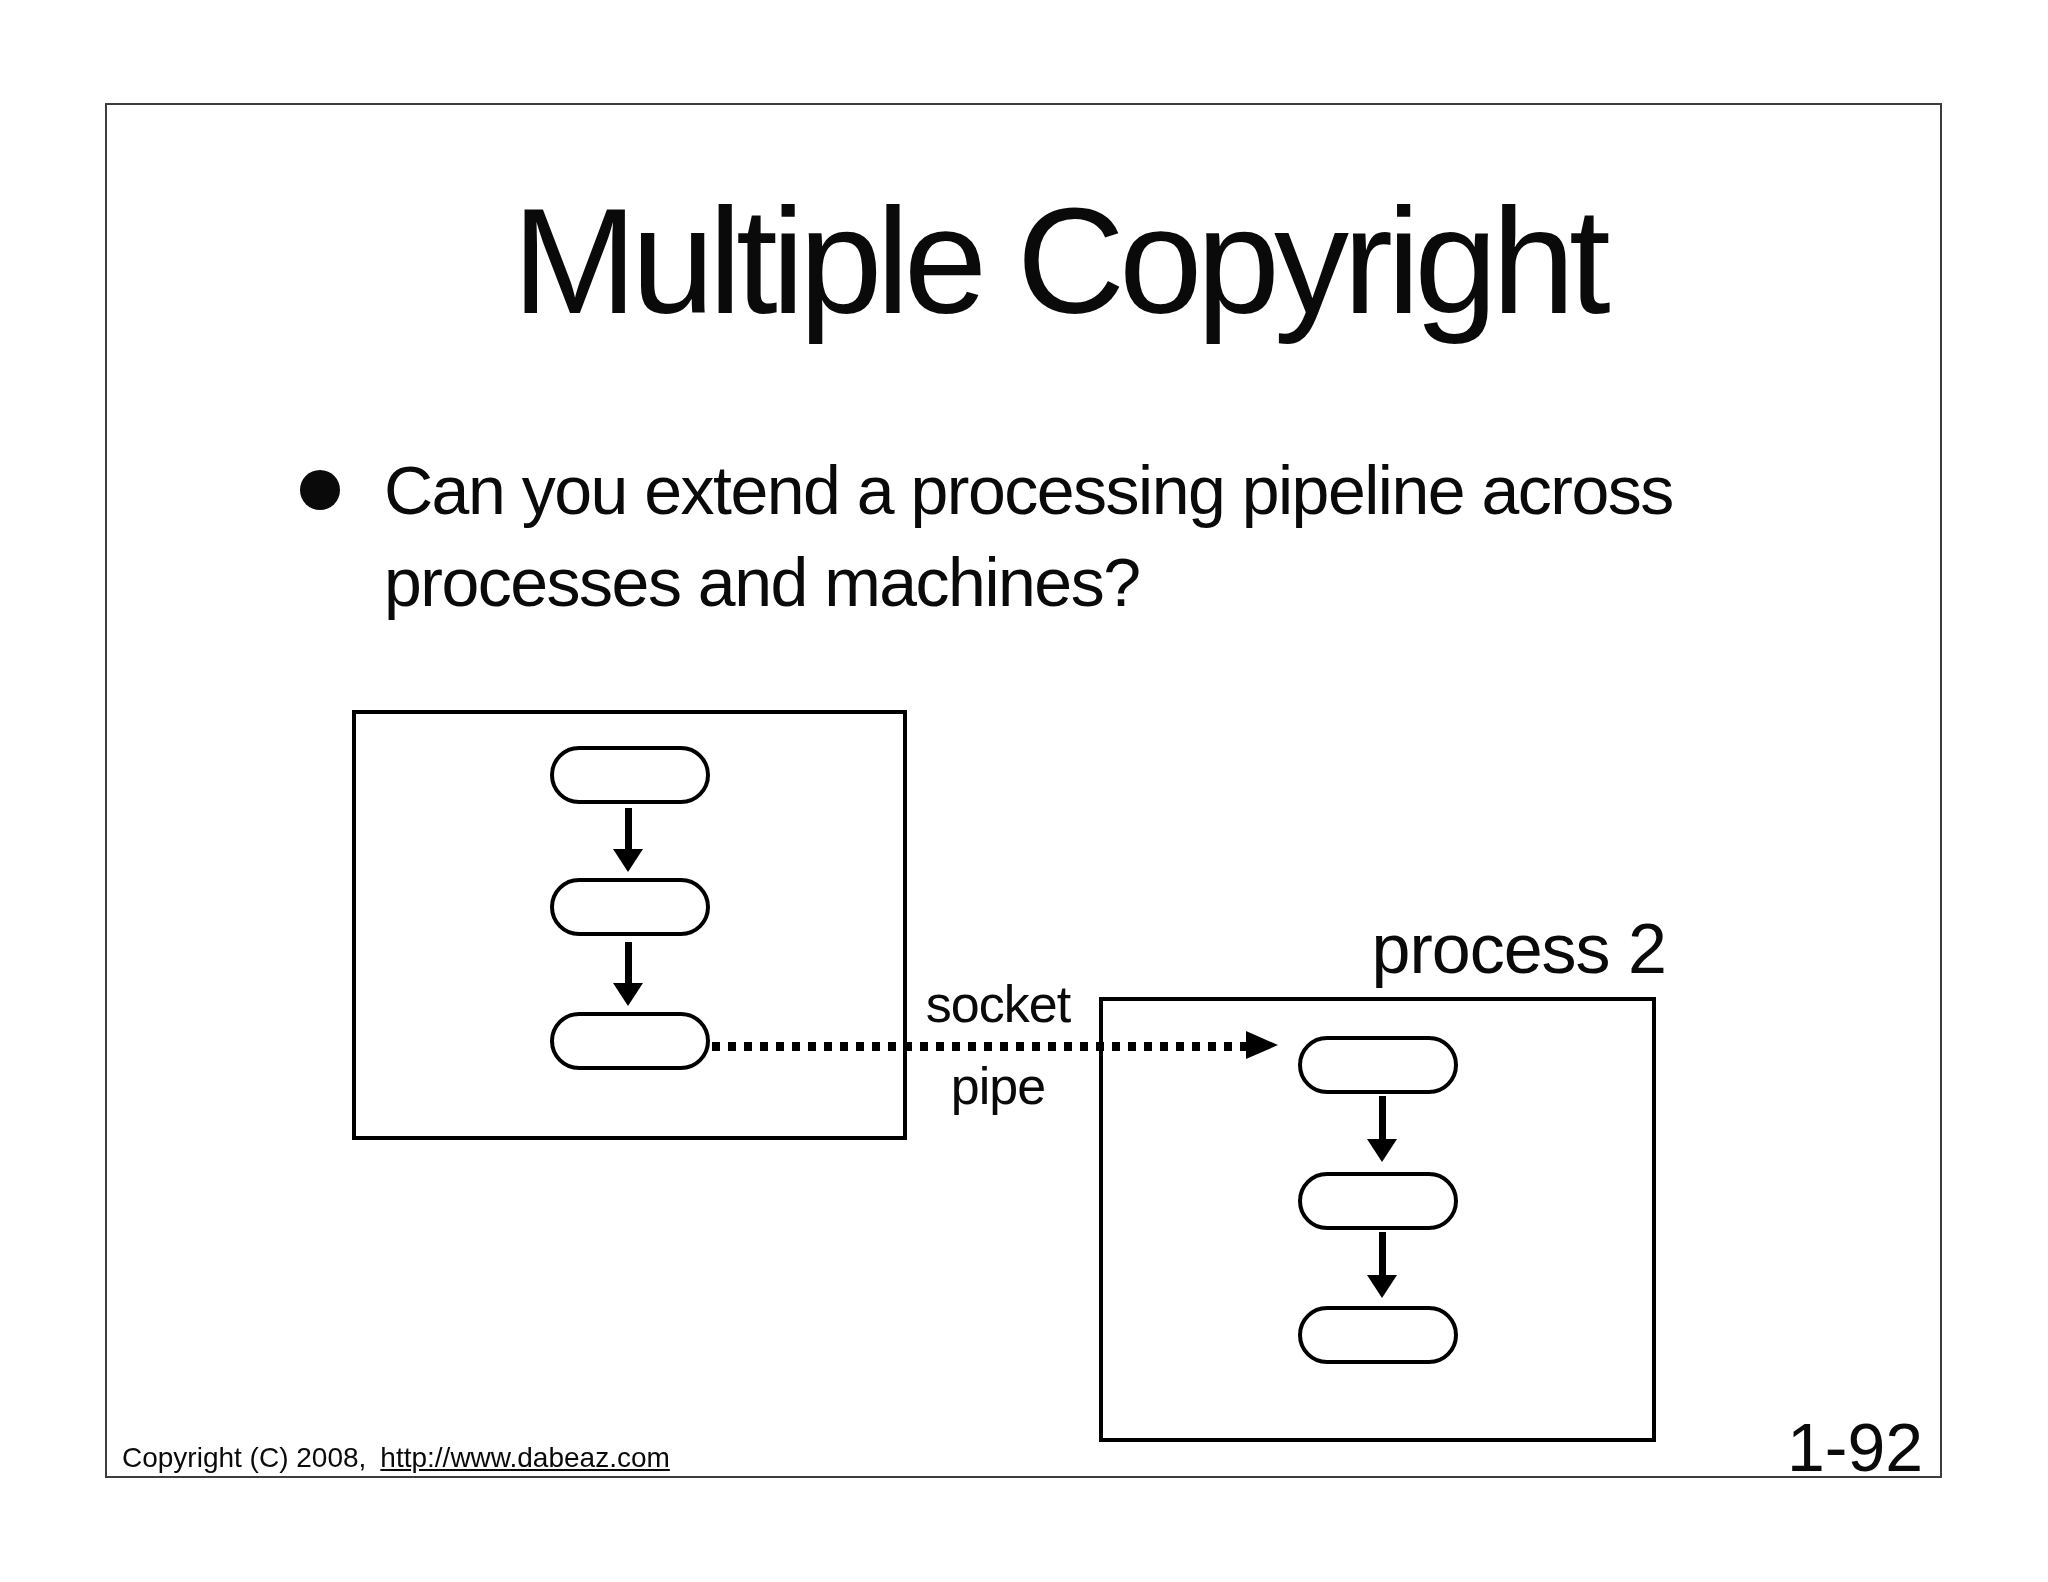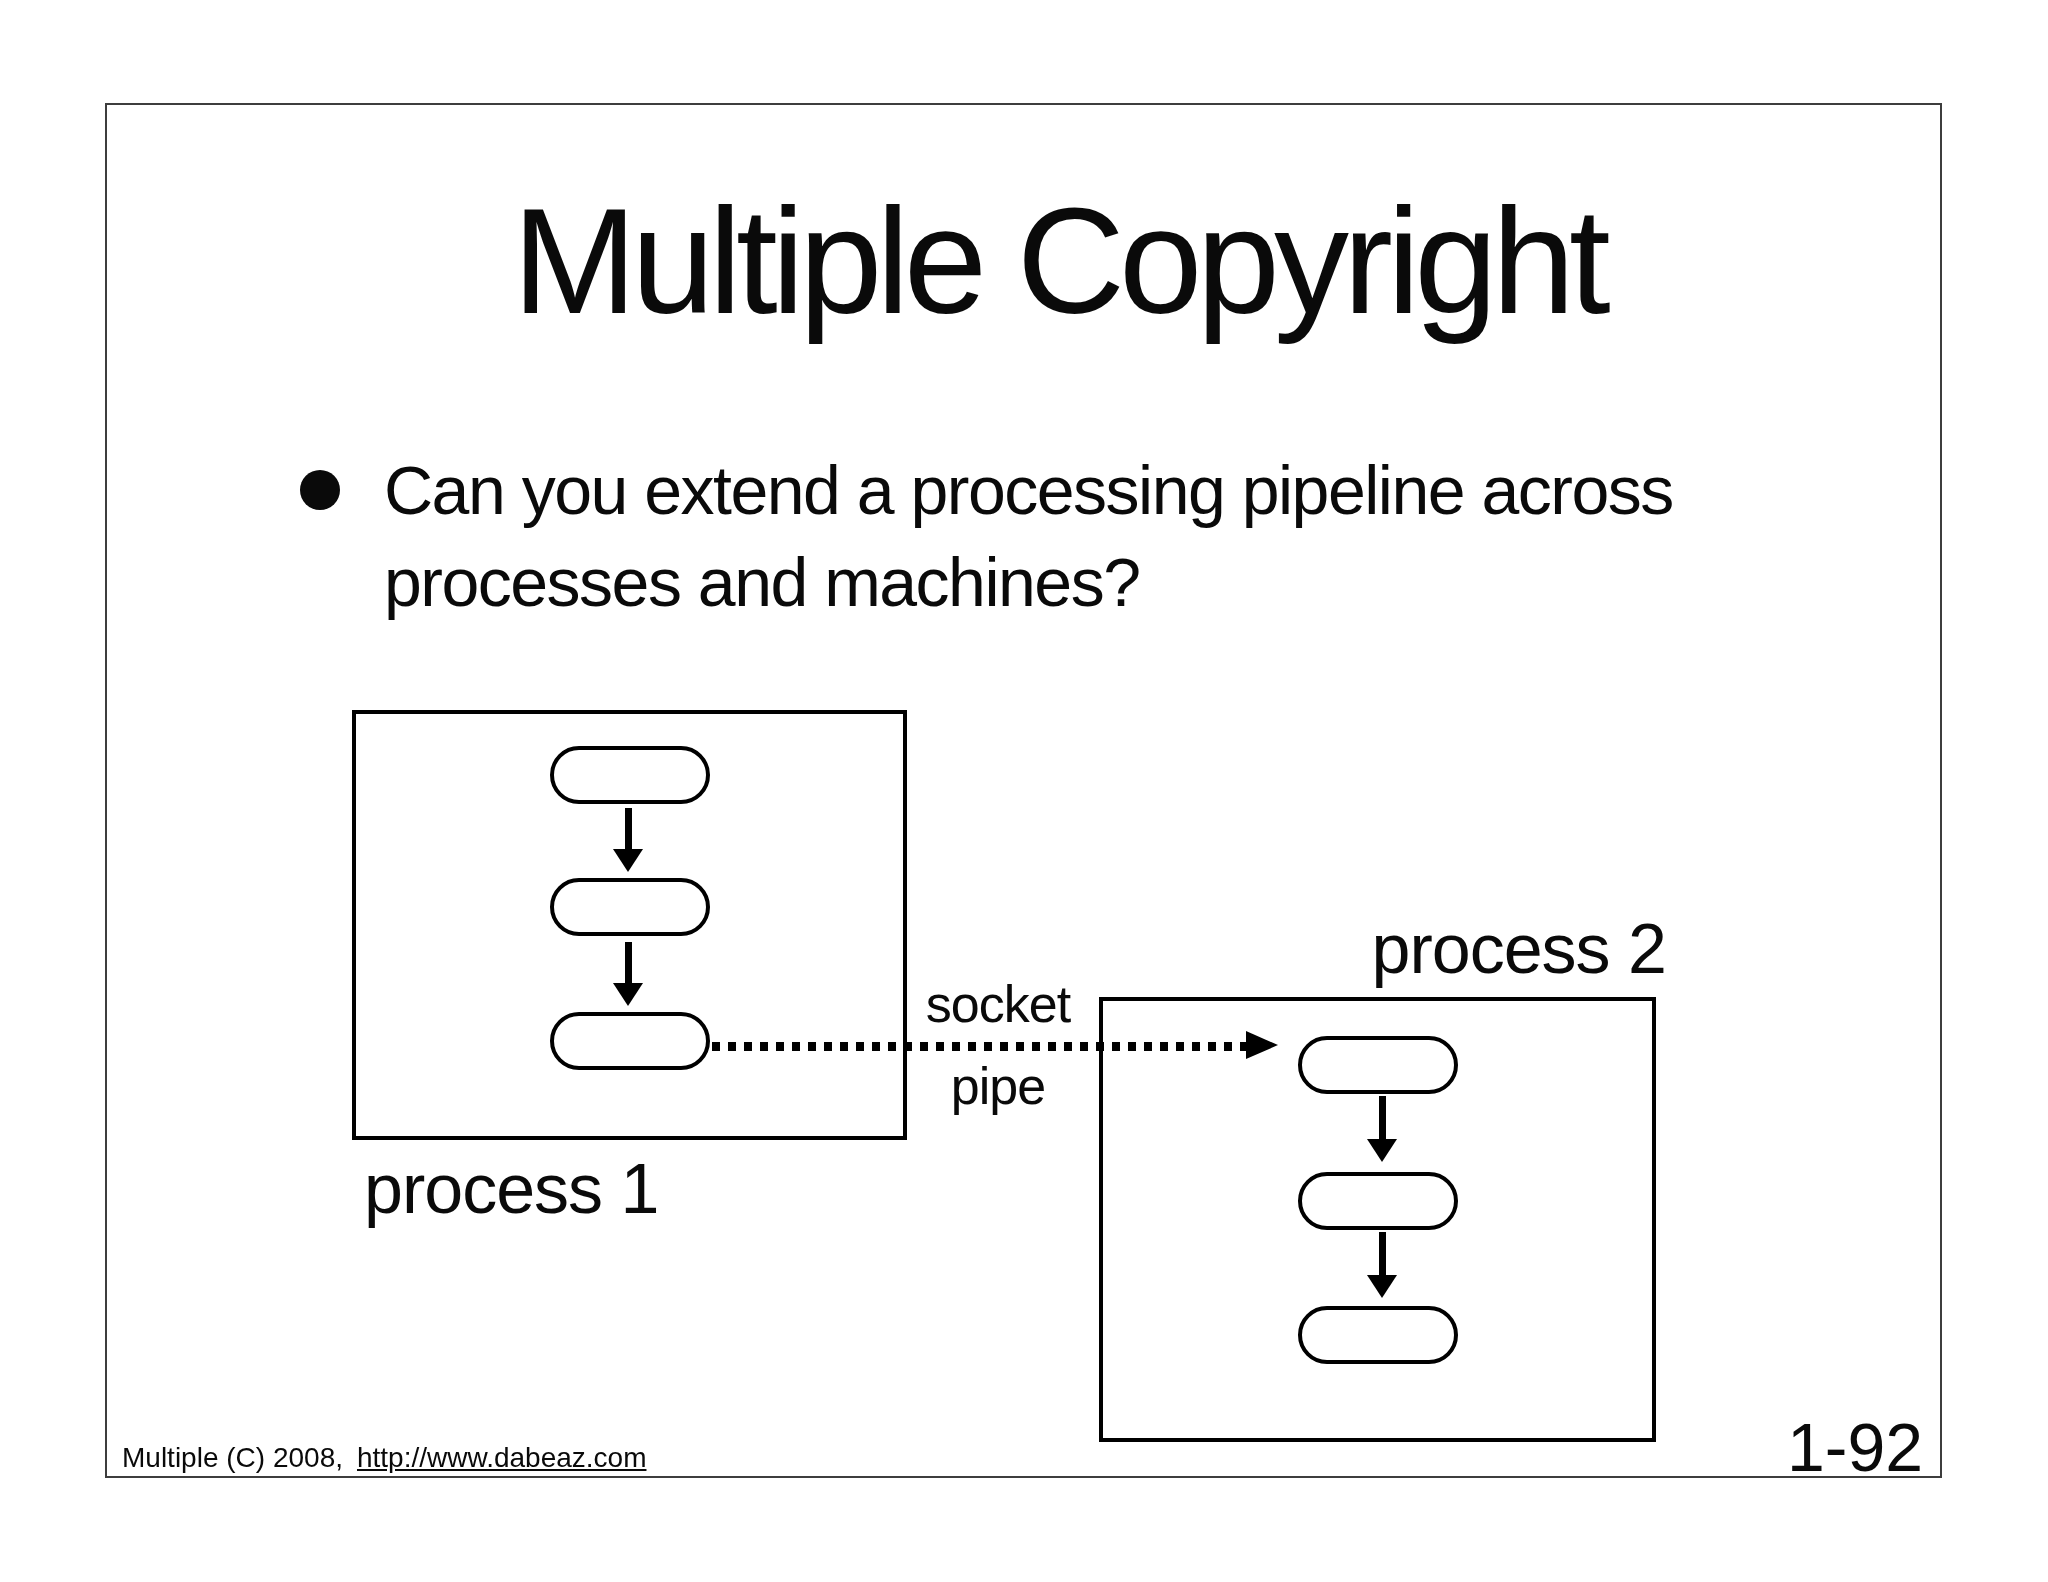--- a/index.html
+++ b/index.html
@@ -178,21 +178,20 @@
       <div class="shaft"></div>
       <div class="head"></div>
     </div>
     <div class="pill s2"></div>
     <div class="varrow a2">
       <div class="shaft"></div>
       <div class="head"></div>
     </div>
     <div class="pill s3"></div>
   </div>
-  <div class="process-label l1">process 1</div>
 
   <div class="process-box p2">
     <div class="pill s1"></div>
     <div class="varrow a1">
       <div class="shaft"></div>
       <div class="head"></div>
     </div>
     <div class="pill s2"></div>
     <div class="varrow a2">
       <div class="shaft"></div>
@@ -201,17 +200,17 @@
     <div class="pill s3"></div>
   </div>
   <div class="process-label l2">process 2</div>
 
   <div class="connector-dotted"></div>
   <div class="connector-head"></div>
   <div class="connector-label bottom">pipe</div>
   <div class="connector-label top">socket</div>
 
   <div class="footer-copyright">
-    <span>Multiple (C) 2008,</span><span class="link">http://www.dabeaz.com</span>
+    <span>Copyright (C) 2008,</span><span class="link">http://www.dabeaz.com</span>
   </div>
   <div class="page-number">1-92</div>
 
 </div>
 
 </body></html>

